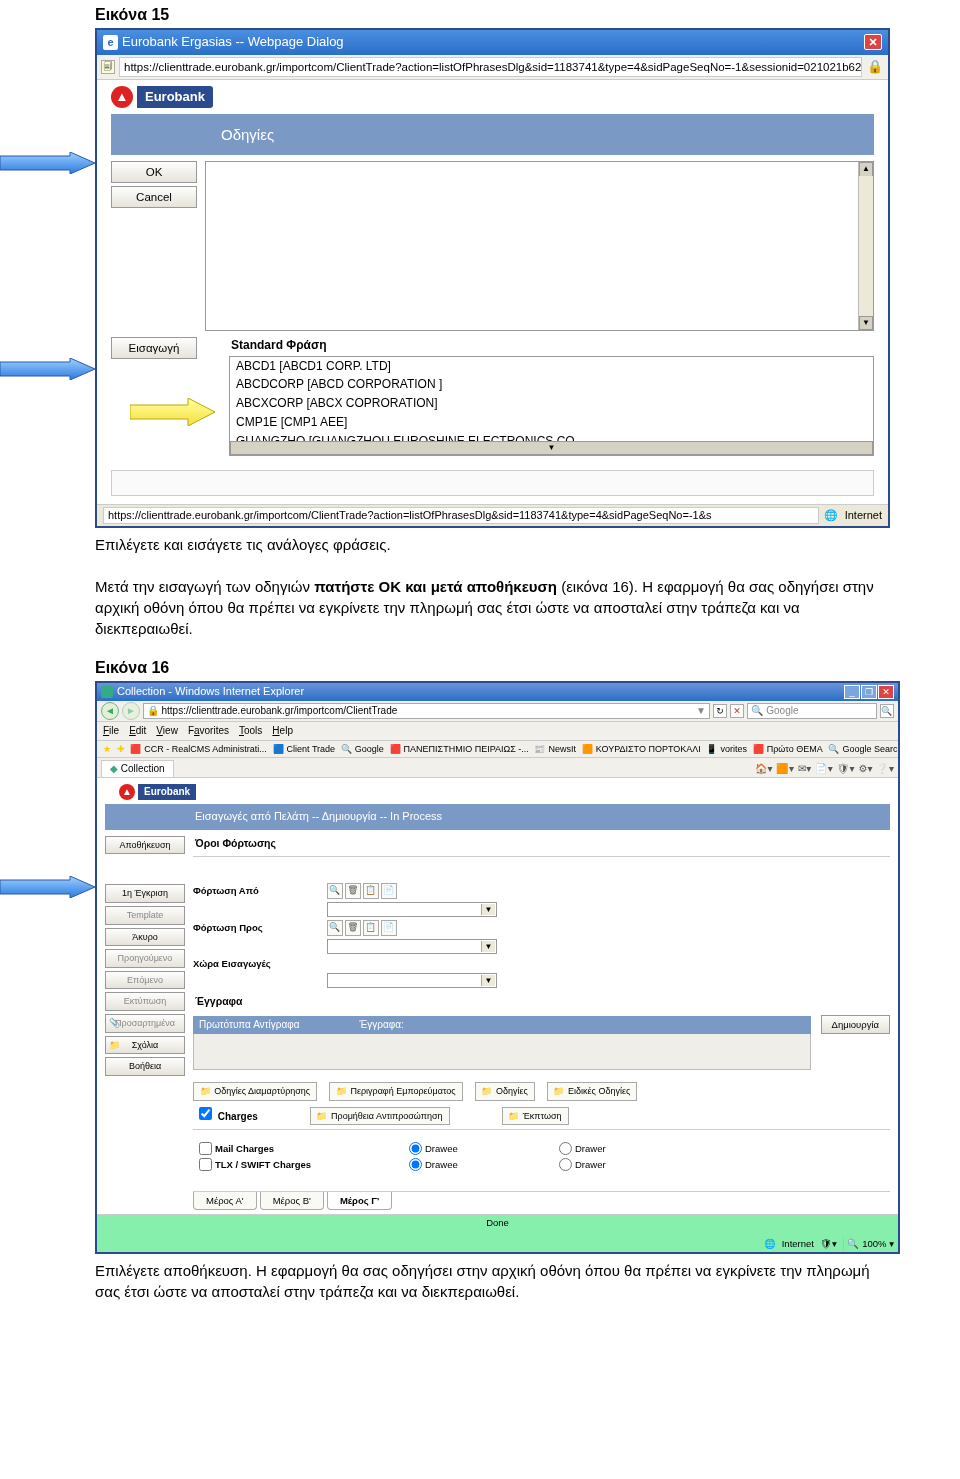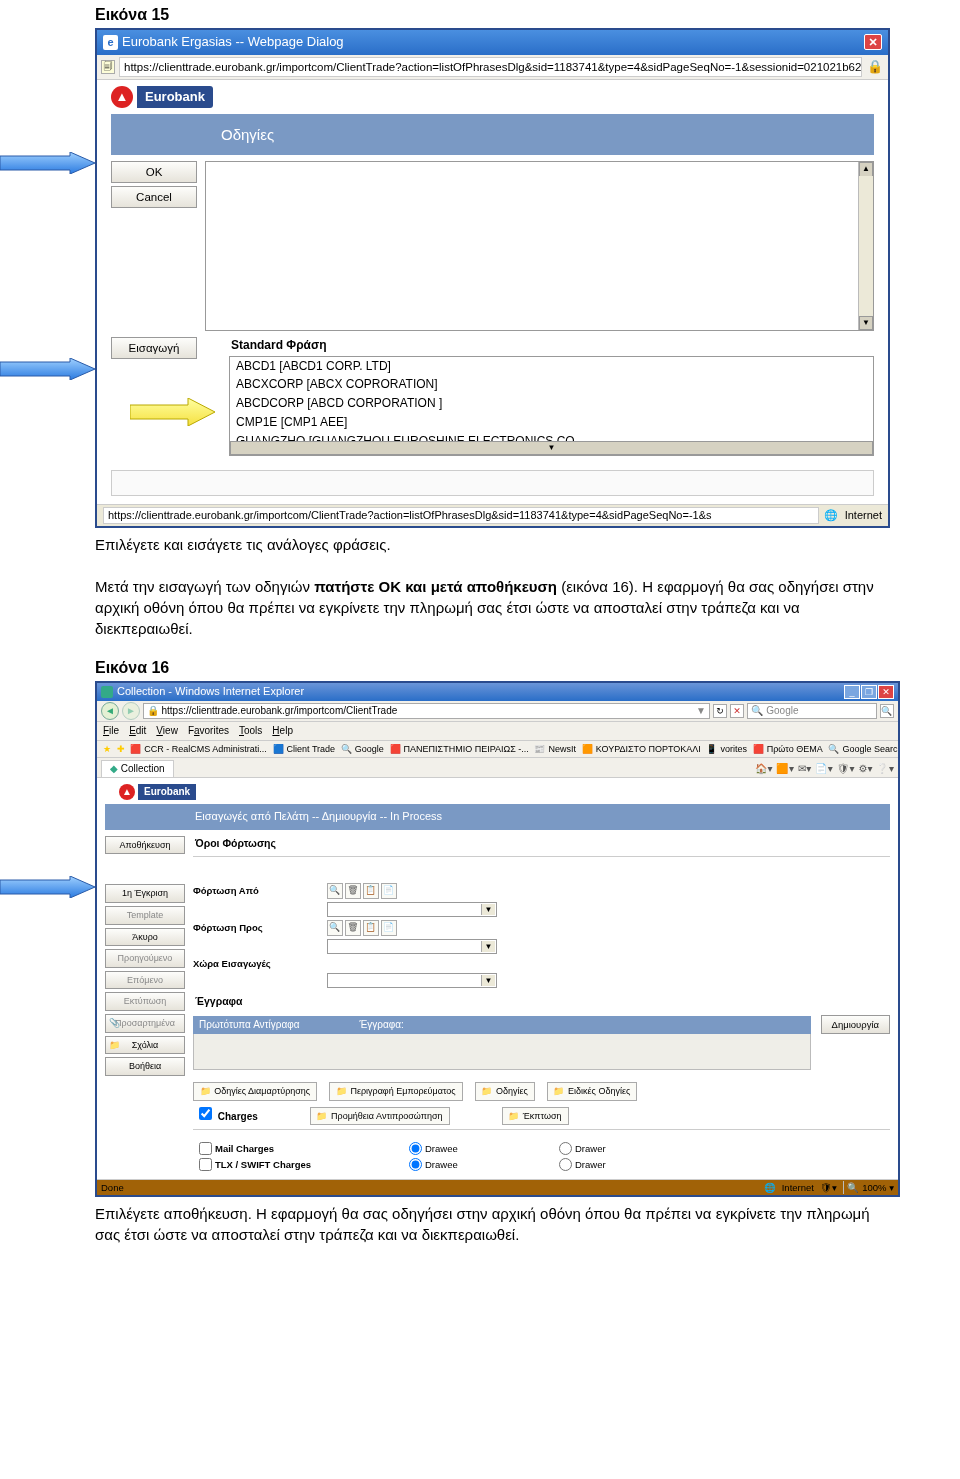--- a/index.html
+++ b/index.html
@@ -88,21 +88,21 @@
   .link-row { display: flex; gap: 12px; margin: 6px 0; }
   .link-btn { border: 1px solid #aaa; background: #fafaf5; padding: 2px 6px; font-size: 9px; display: flex; align-items: center; gap: 3px; }
   .link-btn .yicon { color: #c90; }
   .check-row { display: flex; gap: 52px; align-items: center; font-size: 10px; margin: 4px 0; padding-left: 6px; }
   .check-row input { margin-right: 3px; }
   .charge-grid { display: grid; grid-template-columns: 180px 120px 120px; gap: 2px 30px; font-size: 9.5px; padding: 4px 6px; }
   .charge-grid label { display: flex; align-items: center; gap: 3px; }
   .bottom-tabs { display: flex; gap: 3px; margin-top: 16px; border-top: 1px solid #ccc; padding-top: 0; }
   .bottom-tabs .bt { border: 1px solid #aaa; border-top: none; background: #fafaf5; padding: 2px 12px; font-size: 9.5px; border-radius: 0 0 4px 4px; }
   .bottom-tabs .bt.active { background: #fff; font-weight: bold; }
-  .ie-status { display: flex; align-items: center; background: #a16207; border-top: 1px solid #ccc; padding: 1px 4px; font-size: 9.5px; gap: 8px; }
+  .ie-status { display: flex; align-items: center; background: #86efac; border-top: 1px solid #ccc; padding: 1px 4px; font-size: 9.5px; gap: 8px; flex-direction: column; }
   .ie-status .rt { margin-left: auto; display: flex; gap: 6px; align-items: center; }
   .zoom { border-left: 1px solid #bbb; padding-left: 4px; }
 </style>
 </head>
 <body>
 
 <div class="page">
 
   <div class="caption">Εικόνα 15</div>
 
@@ -162,22 +162,22 @@
           </div>
         </div>
         <div class="std-row">
           <div class="side-buttons">
             <div class="win-btn">Εισαγωγή</div>
           </div>
           <div class="spacer-grow">
             <div class="std-phrase-label">Standard Φράση</div>
             <div class="listbox">
               <div class="item">ABCD1 [ABCD1 CORP. LTD]</div>
+              <div class="item">ABCDCORP [ABCD CORPORATION ]</div>
               <div class="item">ABCXCORP [ABCX COPRORATION]</div>
-              <div class="item">ABCDCORP [ABCD CORPORATION ]</div>
               <div class="item">CMP1E [CMP1 AEE]</div>
               <div class="item">GUANGZHO [GUANGZHOU EUROSHINE ELECTRONICS CO</div>
               <div class="sb">
                   <div class="up">▲</div>
                   <div class="dn">▼</div>
                 </div>
             </div>
           </div>
         </div>
         <div class="empty-panel"></div>
@@ -390,20 +390,25 @@
               <label>
                   <input type="radio" checked="" style=""> 
                   <span>Drawee</span>
                 </label>
               <label>
                   <input type="radio" style=""> 
                   <span>Drawer</span>
                 </label>
             </div>
 
+            <div class="bottom-tabs">
+              <div class="bt">Μέρος Α'</div>
+              <div class="bt">Μέρος Β'</div>
+              <div class="bt active">Μέρος Γ'</div>
+            </div>
           </div>
         </div>
       </div>
       <div class="ie-status">
         <span>Done</span>
         <div class="rt">
           <span>🌐</span>
           <span>Internet</span>
           <span>🛡▾</span>
           <span class="zoom">🔍 <span>100%</span> ▾</span>

